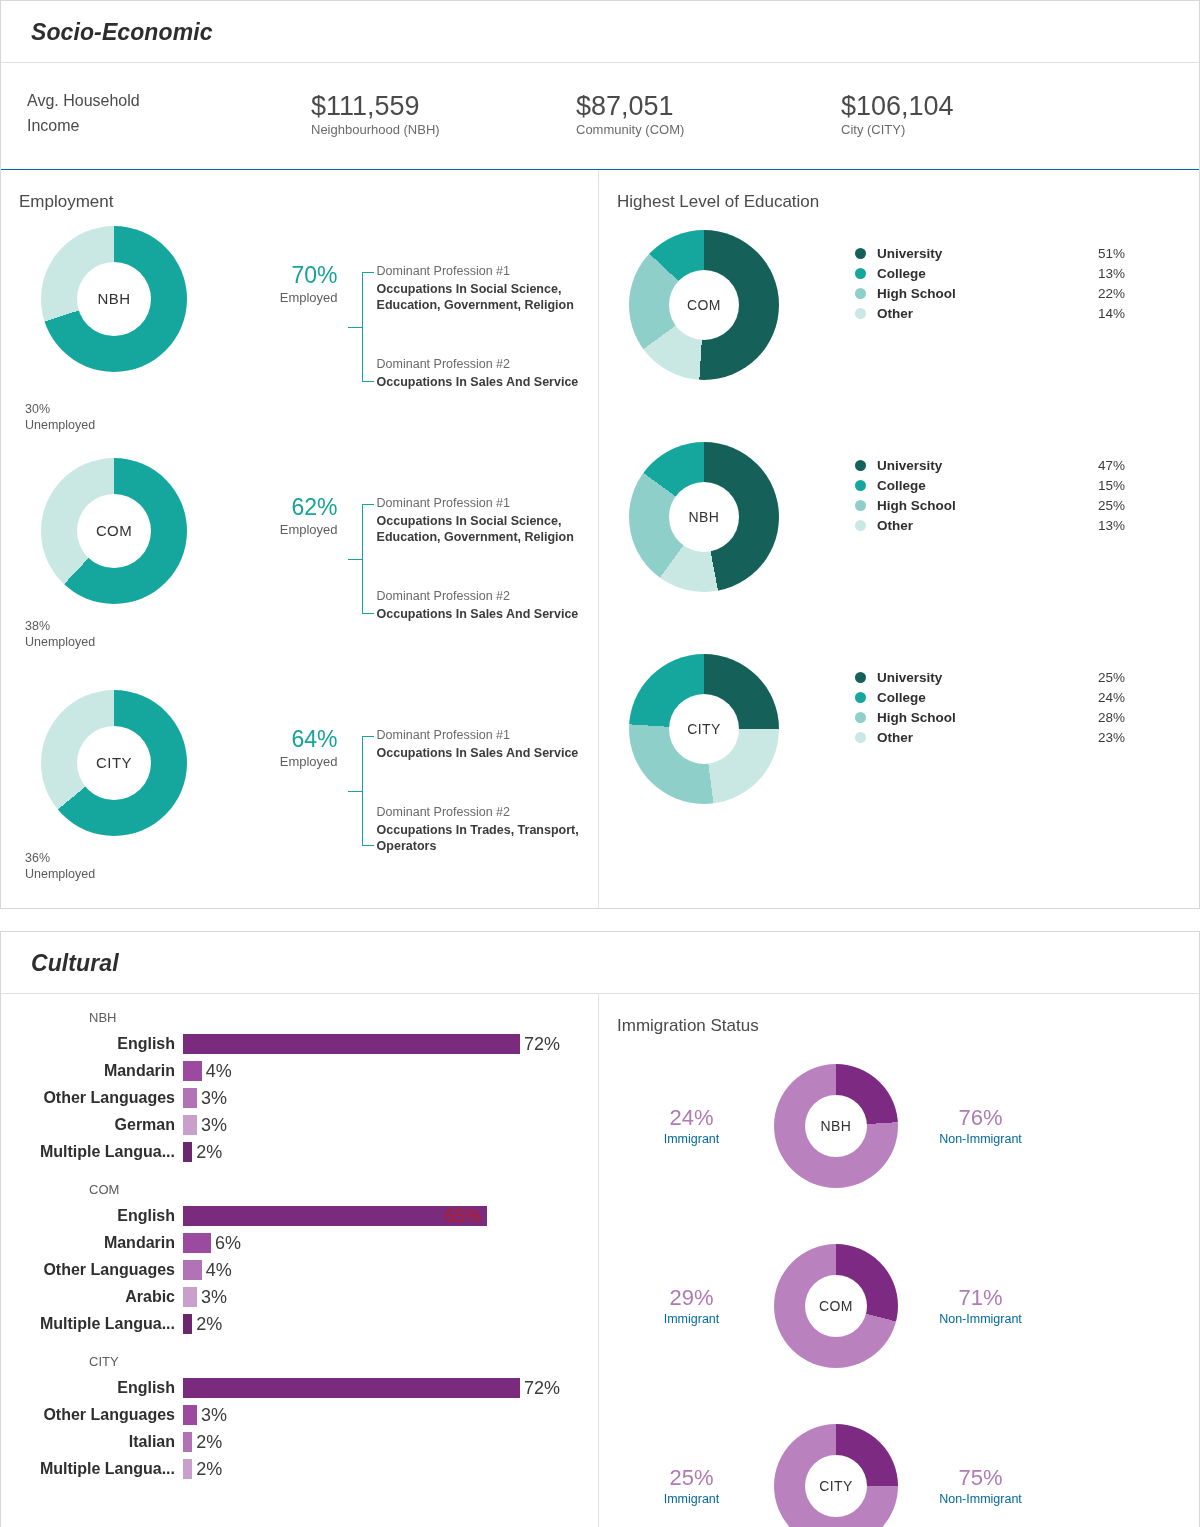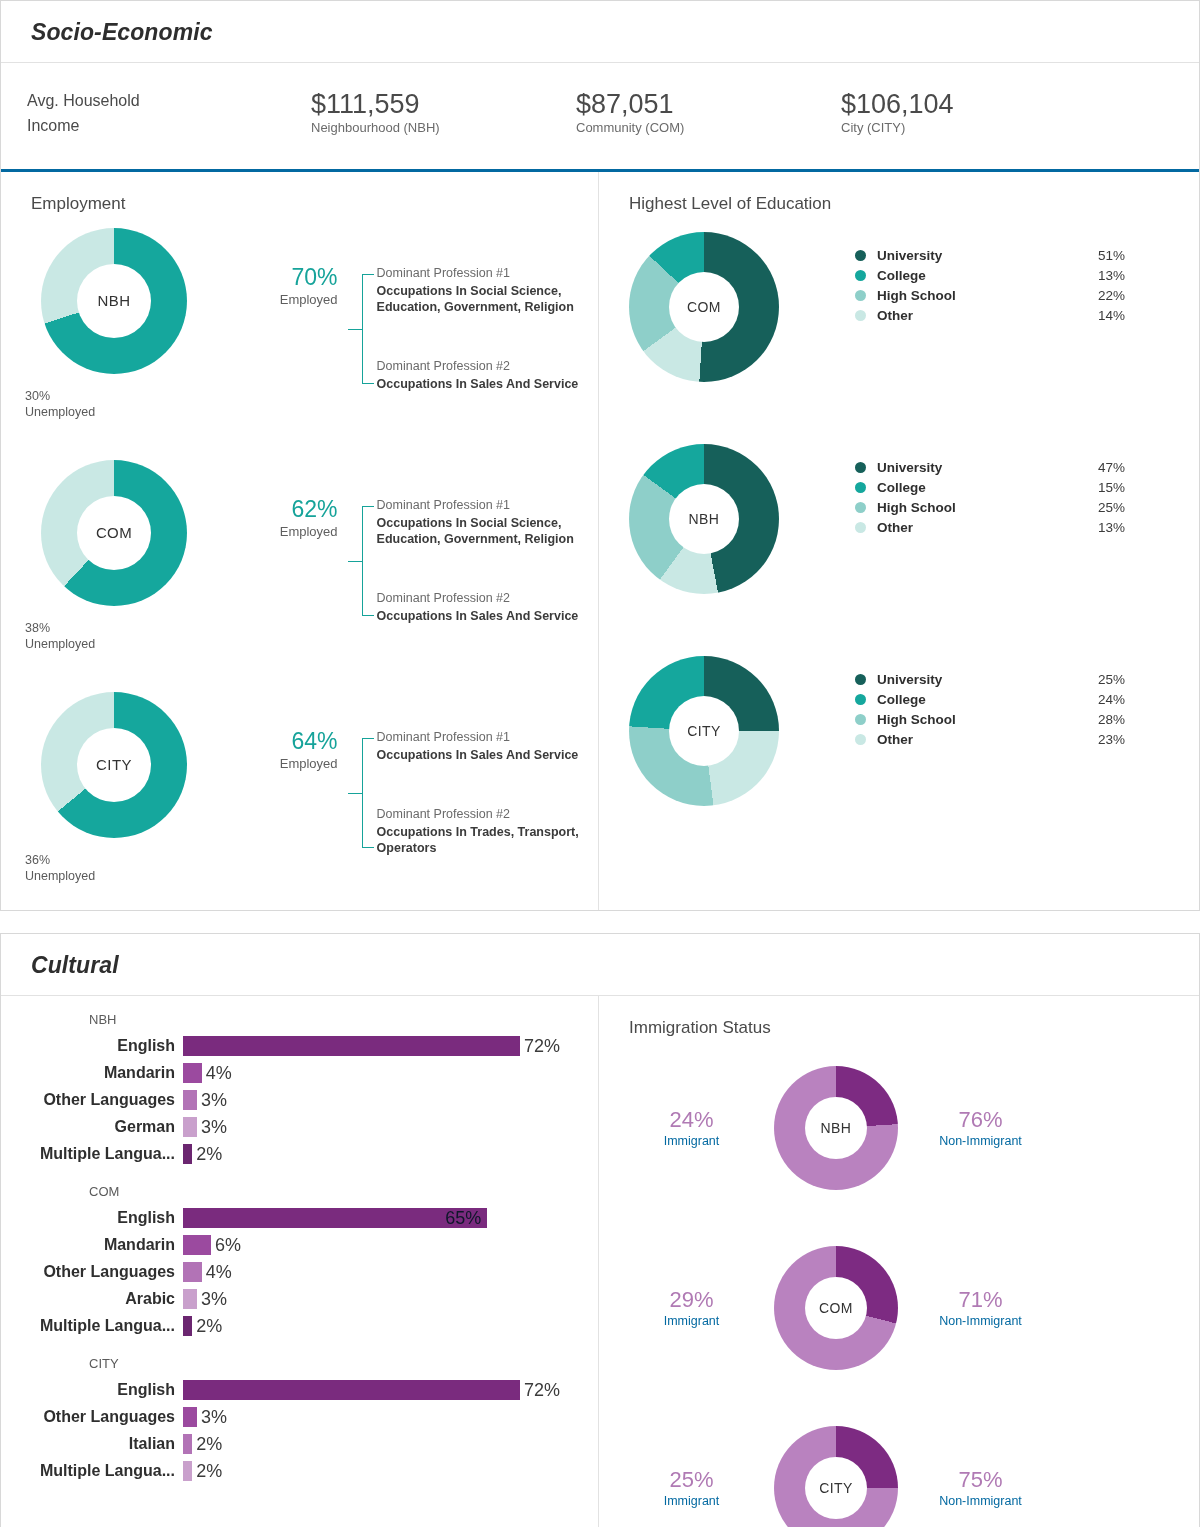--- a/index.html
+++ b/index.html
@@ -21,23 +21,23 @@
   }
   .card-title {
     font-size: 23px;
     font-weight: bold;
     color: #2e2e2e;
     letter-spacing: .1px;
   }
   
   .income-strip {
     display: flex;
-    align-items: flex-start;
+    align-items: center;
     padding: 26px 0 30px 0;
-    border-bottom: 3px solid #0369a1;
+    border-bottom: 1px solid #0369a1;
   }
   .income-label {
     width: 310px;
     padding-left: 26px;
     font-size: 16px;
     line-height: 1.55;
     color: #4a4a4a;
   }
   .income-item { width: 265px; }
   .income-value {
@@ -50,21 +50,21 @@
     font-size: 13px;
     color: #6b6b6b;
   }
   
   .split { display: flex; }
   .col-left { width: 598px; border-right: 1px solid #e2e2e2; }
   .col-right { flex: 1; }
   .panel-title {
     font-size: 17px;
     color: #4a4a4a;
-    padding: 22px 0 0 30px;
+    padding: 22px 0 0 18px;
   }
   
   .emp-row {
     display: flex;
     align-items: flex-start;
     height: 232px;
     padding-left: 40px;
     position: relative;
   }
   .donut-wrap { position: relative; width: 146px; height: 146px; margin-top: 14px; }
@@ -156,21 +156,21 @@
   .bar-row { display: flex; align-items: center; height: 27px; }
   .bar-label {
     width: 182px; text-align: right; padding-right: 8px;
     font-size: 16px; font-weight: bold; color: #2f2f2f;
     white-space: nowrap; overflow: hidden;
   }
   .bar-track { display: flex; align-items: center; }
   .bar { height: 20px; }
   .bar-val { font-size: 18px; color: #3b3b3b; margin-left: 4px; }
   .bar-val.inside {
-    margin-left: -42px; margin-right: 8px; color: #0f172a;
+    margin-left: -42px; margin-right: 8px; color: #b91c1c;
   }
   
   .imm-row { display: flex; align-items: center; height: 180px; padding-left: 10px; }
   .imm-side { width: 165px; text-align: center; }
   .imm-side.left { text-align: center; }
   .imm-pct { font-size: 22px; color: #b07ab4; line-height: 1.1; }
   .imm-sub { font-size: 12.5px; color: #0369a1; margin-top: 2px; }
   .imm-donut-wrap { width: 124px; height: 124px; }
   .imm-donut { width: 124px; height: 124px; border-radius: 50%; position: relative; }
   .imm-donut .hole {
@@ -214,21 +214,21 @@
   <div class="split">
 
     <div class="col-left">
       <div class="panel-title">Employment</div>
       <div id="employment-rows">
           <div class="emp-row">
     <div class="donut-wrap">
       <div class="donut" style="background:conic-gradient(#15a79d 0deg 252deg,#c9e8e4 252deg 360deg)">
         <div class="hole">NBH</div>
       </div>
-      <div class="unemp" style="top:160px;left:-16px;">
+      <div class="unemp" style="top:175px;left:-16px;">
         <span>30%</span><br>
         <span>Unemployed</span>
       </div>
     </div>
     <div class="emp-stat">
       <div class="emp-pct">70%</div>
       <div class="emp-sub">Employed</div>
     </div>
     <div class="bracket">
       <div class="stem"></div>

